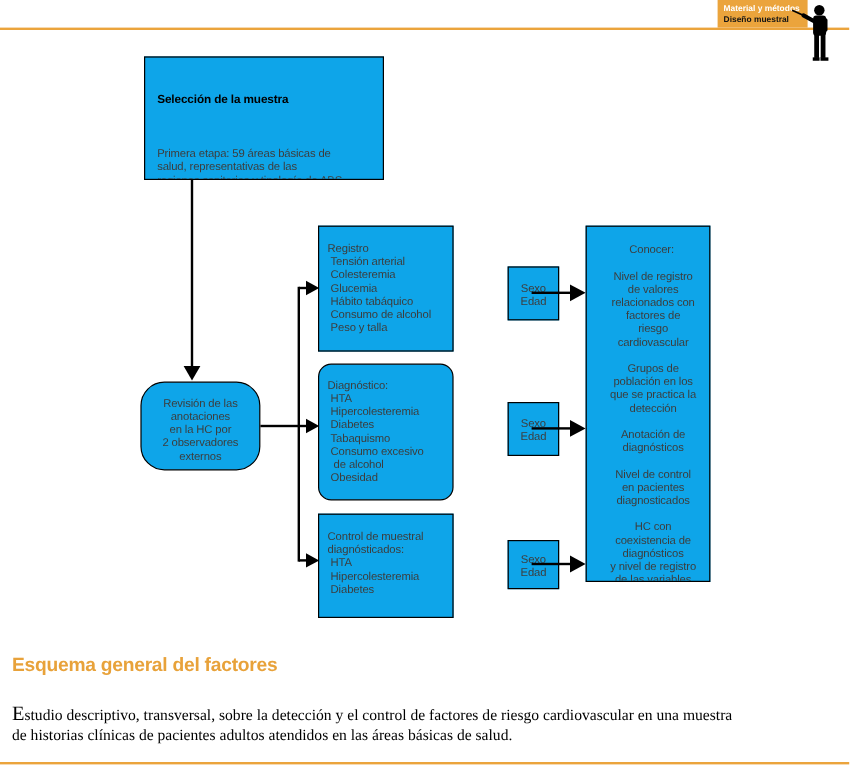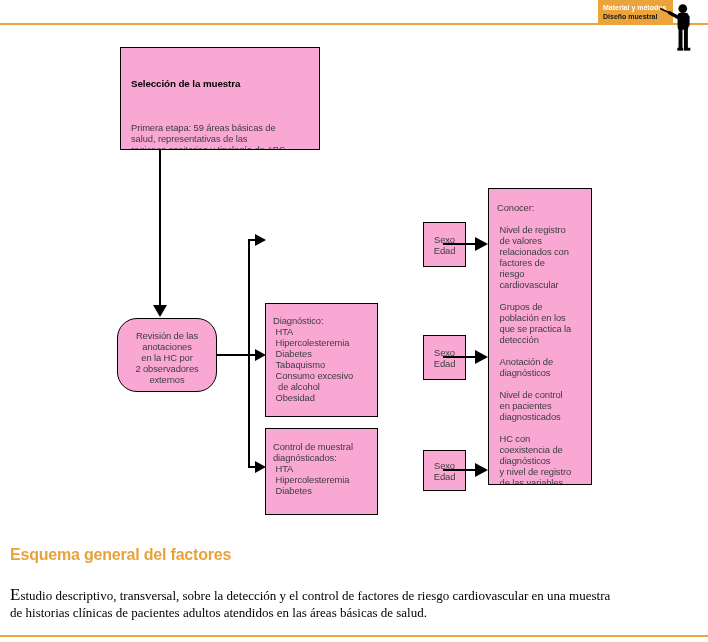--- a/index.html
+++ b/index.html
@@ -11,36 +11,36 @@
   .top-rule { position:absolute; left:0; top:23px; width:708px; height:2px; background:#EBA43C; }
   .section-tab {
     position:absolute; left:598px; top:0; width:75px; height:23px;
     background:#EBA43C; box-sizing:border-box; padding:3px 0 0 5px;
   }
   .section-tab .l1 { font-size:7px; font-weight:bold; color:#ffffff; line-height:9px; white-space:nowrap; }
   .section-tab .l2 { font-size:7px; font-weight:bold; color:#141414; line-height:9px; white-space:nowrap; }
   .presenter { position:absolute; left:658px; top:1px; width:42px; height:52px; }
   
   .box {
-    position:absolute; border:1px solid #000; background:#f9a8d4; box-sizing:border-box;
+    position:absolute; border:1px solid #000; background:#0ea5e9; box-sizing:border-box;
     color:#3d3d3d; font-size:9.4px; line-height:11px; letter-spacing:-0.1px;
     white-space:pre-wrap; overflow:hidden;
   }
   .box-sel   { left:120px; top:47px;  width:200px; height:103px; padding:8px 6px 0 10px; }
   .box-sel .t { font-weight:bold; color:#000; font-size:9.8px; }
   .box-sel .b { margin-top:11px; }
   .box-rev   { left:117px; top:318px; width:100px; height:74px;  padding:11px 2px 0 2px; text-align:center;border-radius:20px; }
   .box-reg   { left:265px; top:188px; width:113px; height:105px; padding:12px 2px 0 7px; }
-  .box-diag  { left:265px; top:303px; width:113px; height:114px; padding:11px 2px 0 7px; }
+  .box-diag  { left:265px; top:303px; width:113px; height:114px; padding:11px 2px 0 7px;border-radius:11px; }
   .box-ctrl  { left:265px; top:428px; width:113px; height:87px;  padding:12px 2px 0 7px; }
   .box-sexo  { width:43px; height:45px; display:flex; align-items:center; justify-content:center; text-align:center;margin-left:31px; }
   .sexo1 { left:392px; top:222px; }
   .sexo2 { left:392px; top:335px; }
   .sexo3 { left:392px; top:450px; height:41px; }
-  .box-con   { left:488px; top:188px; width:104px; height:297px; padding:13px 2px 0 8px; line-height:11px; }
+  .box-con   { left:488px; top:188px; width:104px; height:297px; padding:13px 2px 0 8px; line-height:11px;text-align:center; }
   
   .line { position:absolute; background:#000; }
   .ah-down { position:absolute; width:0; height:0;
     border-left:7px solid transparent; border-right:7px solid transparent; border-top:12px solid #000; }
   .ah-right { position:absolute; width:0; height:0;
     border-top:6px solid transparent; border-bottom:6px solid transparent; border-left:11px solid #000; }
   .ah-right-lg { position:absolute; width:0; height:0;
     border-top:7px solid transparent; border-bottom:7px solid transparent; border-left:13px solid #000; }
   
   .fig-heading {
@@ -88,20 +88,27 @@
 Segunda etapa: selección aleatoria de 100
 historias clínicas en cada ABS (5.875 HC)</div>
   </div>
 
   <div class="box box-rev">Revisión de las
 anotaciones
 en la HC por
 2 observadores
 externos</div>
 
+  <div class="box box-reg">Registro
+ Tensión arterial
+ Colesteremia
+ Glucemia
+ Hábito tabáquico
+ Consumo de alcohol
+ Peso y talla</div>
   <div class="box box-diag">Diagnóstico:
  HTA
  Hipercolesteremia
  Diabetes
  Tabaquismo
  Consumo excesivo
   de alcohol
  Obesidad</div>
   <div class="box box-ctrl">Control de muestral
 diagnósticados:

